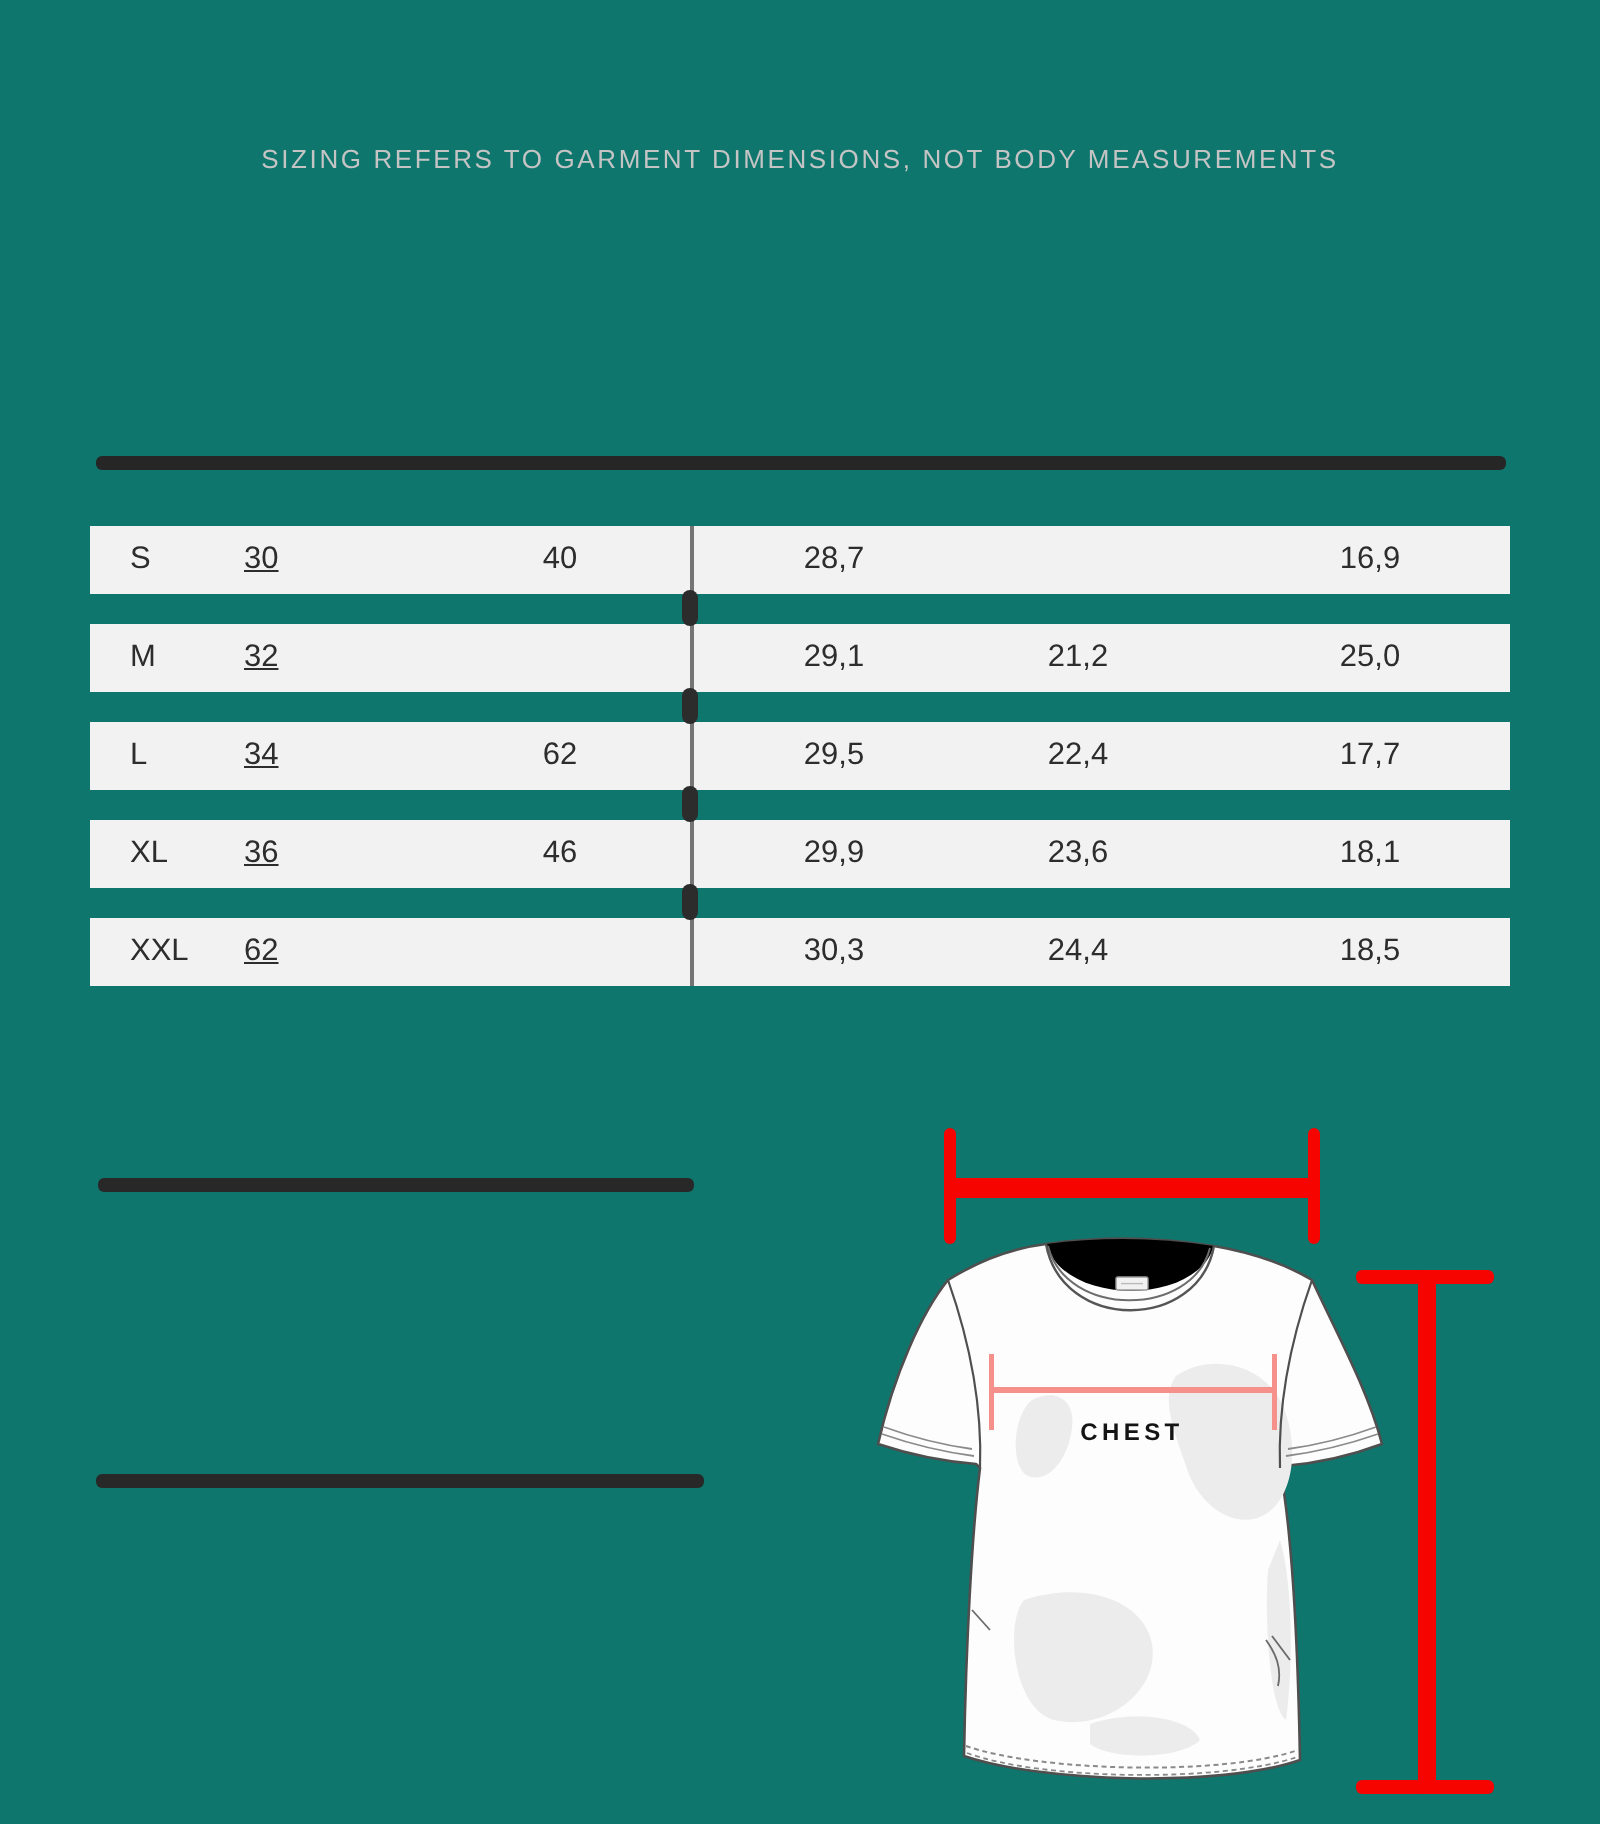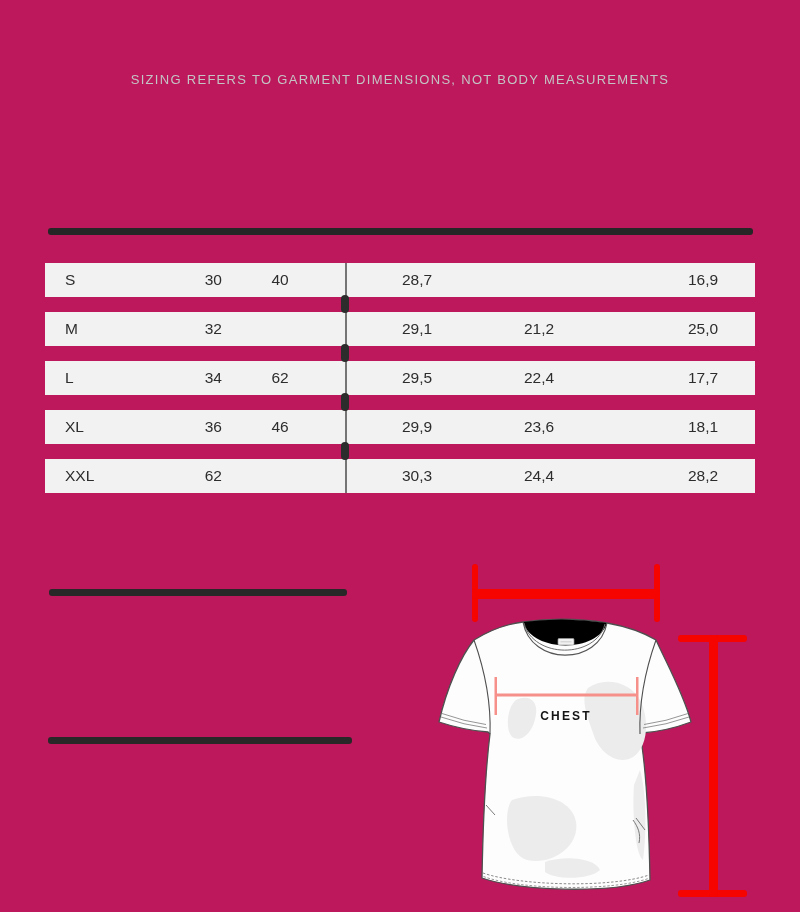--- a/index.html
+++ b/index.html
@@ -1,38 +1,38 @@
 <!DOCTYPE html>
 <html><head>
 <meta charset="utf-8">
 <style>
   html,body{margin:0;padding:0;background:#000;}
   .stage{
-    position:relative;width:800px;height:912px;background:#be185d;overflow:hidden;
+    position:relative;width:800px;height:912px;background:#0f766e;overflow:hidden;
     font-family:"Liberation Sans", sans-serif;
   }
   
   .subtitle{
     position:absolute;left:0;top:72px;width:800px;text-align:center;
     color:#c4c4c4;font-size:13px;letter-spacing:1.3px;font-weight:400;
   }
   
   .size-table{position:absolute;left:45px;top:228px;width:710px;height:266px;}
   .header-rule{position:absolute;left:3px;top:0;width:705px;height:7px;background:#262626;border-radius:3px;}
   .row{
     position:absolute;left:0;width:710px;height:34px;background:#f2f2f2;
     color:#2d2d2d;font-size:15.5px;
   }
   .row .cell{position:absolute;top:0;line-height:34px;white-space:nowrap;}
   .c-size{left:20px;}
-  .c1{left:77px;width:100px;text-align:right;}
+  .c1{left:77px;width:100px;text-align:left;text-decoration:underline;}
   .c2{left:185px;width:100px;text-align:center;}
   .c3{left:322px;width:100px;text-align:center;}
   .c4{left:444px;width:100px;text-align:center;}
-  .c5{left:608px;width:100px;text-align:center;}
+  .c5{left:590px;width:100px;text-align:center;}
   .col-divider{position:absolute;left:300px;top:0;width:1.5px;height:34px;background:#757575;}
   .row-0{top:35px;} .row-1{top:84px;} .row-2{top:133px;} .row-3{top:182px;} .row-4{top:231px;}
   .gap-blob{position:absolute;left:296px;width:8px;height:18px;background:#2c2c2c;border-radius:4px;}
   .gb-0{top:67px;} .gb-1{top:116px;} .gb-2{top:165px;} .gb-3{top:214px;}
   
   .section-rule{position:absolute;height:7px;background:#282828;border-radius:3px;}
   .rule-1{left:49px;top:589px;width:298px;}
   .rule-2{left:48px;top:737px;width:304px;}
   
   .diagram{position:absolute;left:425px;top:550px;width:345px;height:362px;}
@@ -88,21 +88,21 @@
       <span class="cell c4">23,6</span>
       <span class="cell c5">18,1</span>
     </div>
 
     <div class="row row-4">
       <span class="cell c-size">XXL</span>
       <span class="cell c1">62</span>
       <span class="col-divider"></span>
       <span class="cell c3">30,3</span>
       <span class="cell c4">24,4</span>
-      <span class="cell c5">28,2</span>
+      <span class="cell c5">18,5</span>
     </div>
 
     <div class="gap-blob gb-0"></div>
     <div class="gap-blob gb-1"></div>
     <div class="gap-blob gb-2"></div>
     <div class="gap-blob gb-3"></div>
   </div>
 
   <div class="section-rule rule-1"></div>
   <div class="section-rule rule-2"></div>

